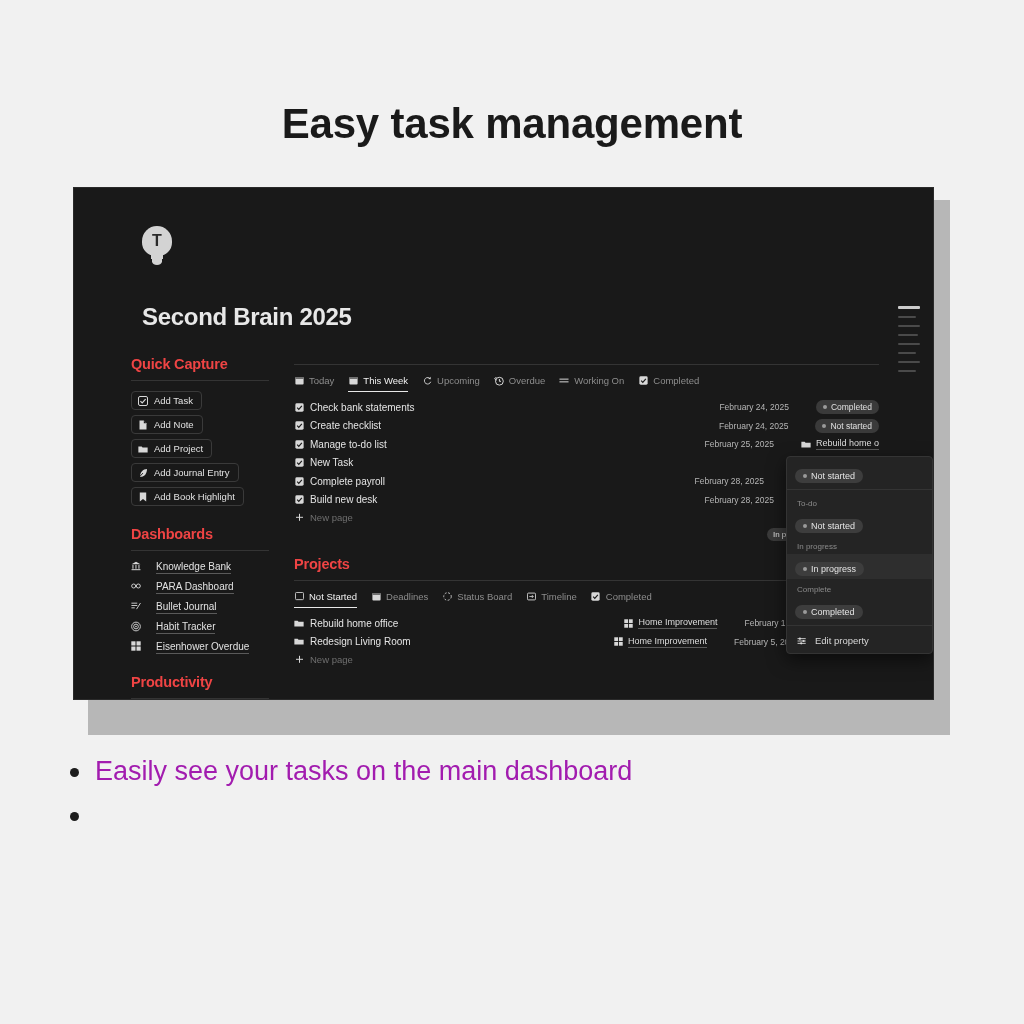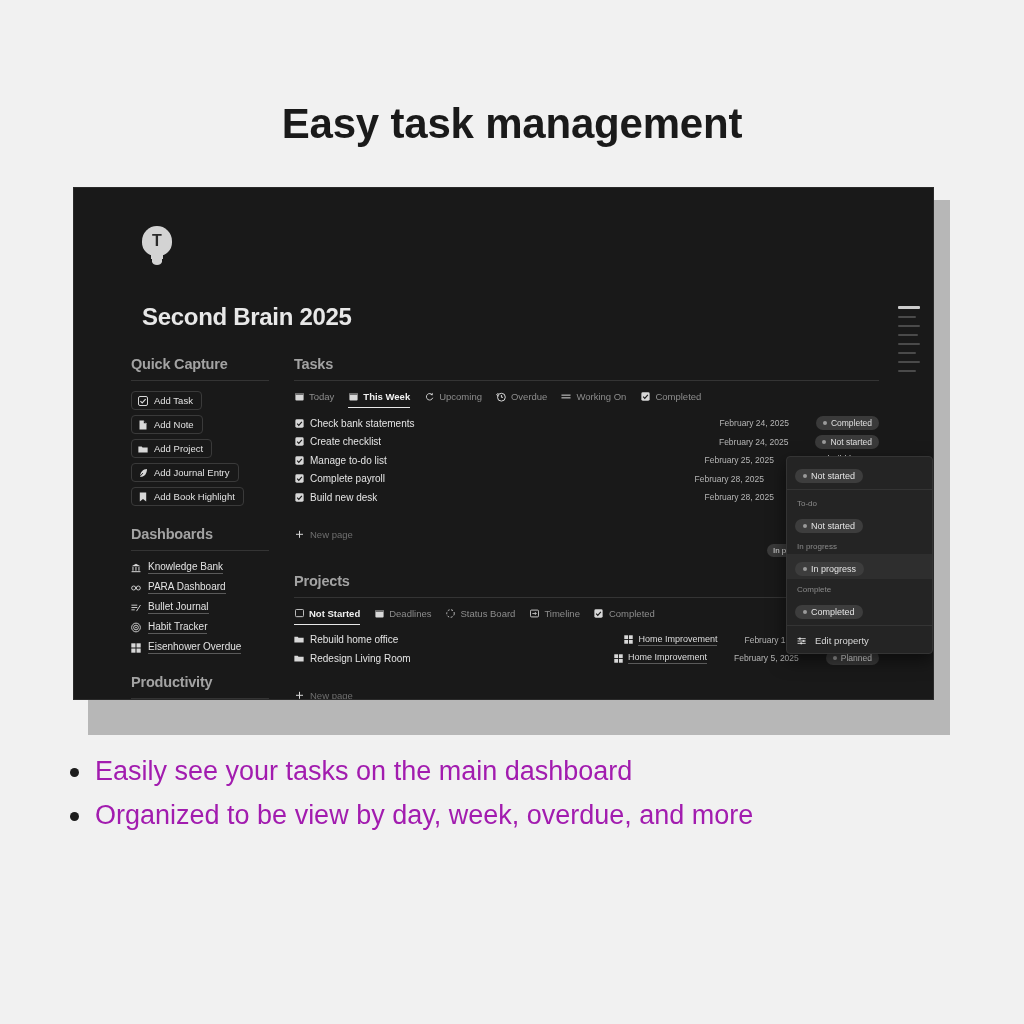--- a/index.html
+++ b/index.html
@@ -140,21 +140,21 @@
   .maincol {
     position: absolute;
     left: 220px;
     top: 0;
     width: 585px;
   }
 
   .sec-head {
     font-size: 14.5px;
     font-weight: bold;
-    color: #a3a3a3;
+    color: #ef4444;
     letter-spacing: -0.2px;
   }
   .sec-rule {
     height: 1px;
     background: #343434;
     margin-top: 8px;
     margin-bottom: 10px;
   }
 
   
@@ -180,22 +180,21 @@
     height: 10px;
     flex: none;
     color: #d8d8d8;
   }
   .ic svg { display: block; }
 
   
   .dash-list { display: flex; flex-direction: column; gap: 7px; }
   .dash-item {
     display: flex;
-    align-items: center;
-    gap: 7px;
+    gap: 15px;
     font-size: 10px;
     color: #e2e2e2;
   }
   .dash-item .lbl { border-bottom: 1px solid #5a5a5a; padding-bottom: 1px; }
 
   .prod-head { margin-top: 20px; }
 
   
   .tabs {
     display: flex;
@@ -208,21 +207,21 @@
     align-items: center;
     gap: 5px;
     font-size: 9.5px;
     color: #8d8d8d;
     padding-bottom: 5px;
     border-bottom: 1.5px solid transparent;
     white-space: nowrap;
   }
   .tab.active {
     color: #f0f0f0;
-    font-weight: bold;
+    font-weight: normal;
     border-bottom-color: #e8e8e8;
   }
 
   
   .rows { display: flex; flex-direction: column; }
   .row {
     display: flex;
     align-items: center;
     height: 18.5px;
     font-size: 10px;
@@ -267,21 +266,20 @@
     background: #9a9a9a;
     flex: none;
   }
   .newpage {
     display: flex;
     align-items: center;
     gap: 6px;
     font-size: 9.5px;
     color: #6f6f6f;
     height: 17px;
-    margin-top: 19px;
   }
 
   
   .status-menu {
     position: absolute;
     left: 712px;
     top: 268px;
     width: 145px;
     background: #242424;
     border: 1px solid #343434;
@@ -479,21 +477,20 @@
         </div>
       </div>
 
       <div class="sec-head prod-head">Productivity</div>
       <div class="sec-rule"></div>
 
     </div>
 
     <div class="maincol">
 
-      <div class="sec-head">Tasks</div>
       <div class="sec-rule"></div>
 
       <div class="tabs">
         <div class="tab">
           <span class="ic">
               <svg width="9" height="9" viewBox="0 0 9 9">
                 <rect x="0.4" y="1" width="8.2" height="7.6" rx="1" fill="currentColor"></rect>
                 <rect x="0.4" y="1" width="8.2" height="2" fill="#6f6f6f"></rect>
               </svg>
             </span>
@@ -605,20 +602,35 @@
               <span class="ic">
                   <svg width="11" height="9" viewBox="0 0 11 9">
                     <path d="M0.4 1.4 h3.6 l1 1.1 h5.6 v5.2 h-10.2 z" fill="currentColor"></path>
                   </svg>
                 </span>
               <span class="lbl">Rebuild home o</span>
             </span>
           </span>
         </div>
 
+        <div class="row">
+          <span class="title">
+            <span class="ic">
+                <svg width="9" height="9" viewBox="0 0 10 10">
+                  <rect x="0.4" y="0.4" width="9.2" height="9.2" rx="1.6" fill="currentColor"></rect>
+                  <path d="M2.4 5.2 L4.2 7 L7.6 3.2" fill="none" stroke="#191919" stroke-width="1.3"></path>
+                </svg>
+              </span>
+            <span>New Task</span>
+          </span>
+          <span class="spacer"></span>
+          <span class="meta" style="padding-right:18px">
+            <span class="date">February 27,</span>
+          </span>
+        </div>
 
         <div class="row">
           <span class="title">
             <span class="ic">
                 <svg width="9" height="9" viewBox="0 0 10 10">
                   <rect x="0.4" y="0.4" width="9.2" height="9.2" rx="1.6" fill="currentColor"></rect>
                   <path d="M2.4 5.2 L4.2 7 L7.6 3.2" fill="none" stroke="#191919" stroke-width="1.3"></path>
                 </svg>
               </span>
             <span>Complete payroll</span>
@@ -846,15 +858,14 @@
 
 </div>
 
 <div class="bullets">
   <div class="bullet">
     <span class="dot"></span>
     <span>Easily see your tasks on the main dashboard</span>
   </div>
   <div class="bullet">
     <span class="dot"></span>
-    <span>Organized to be view by day, week, overdue, and more</span>
   </div>
 </div>
 
 </body></html>

